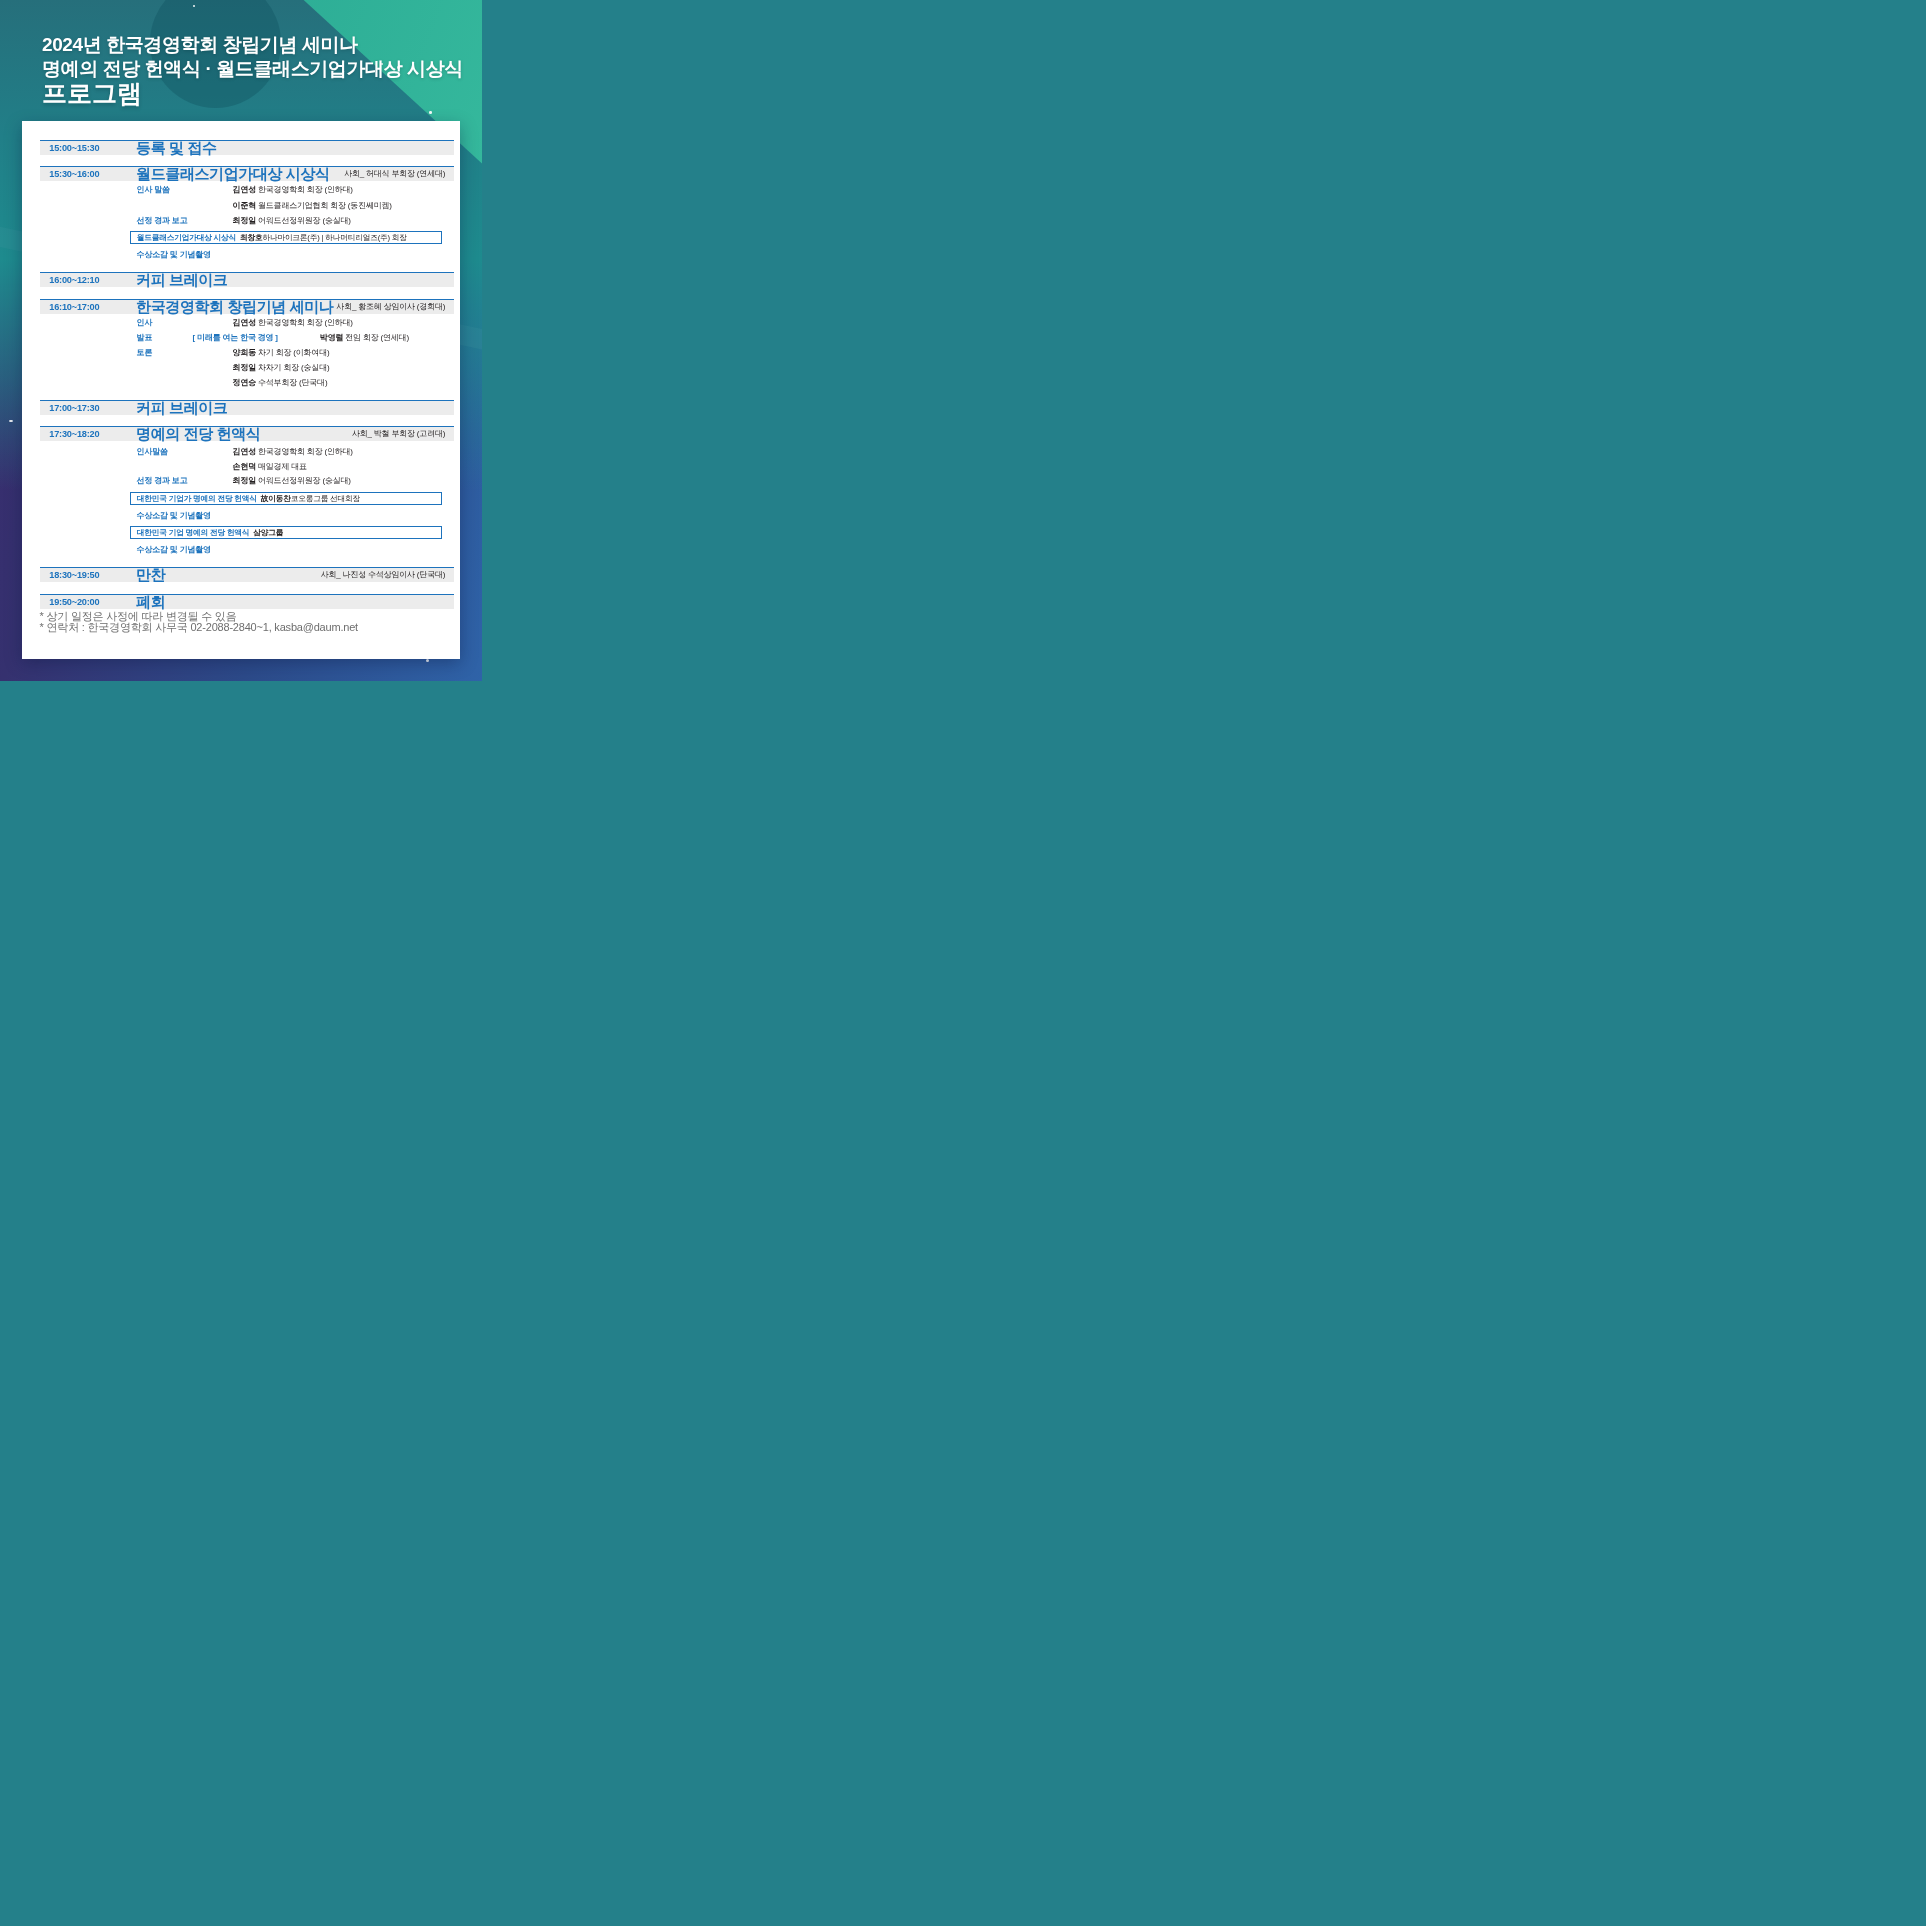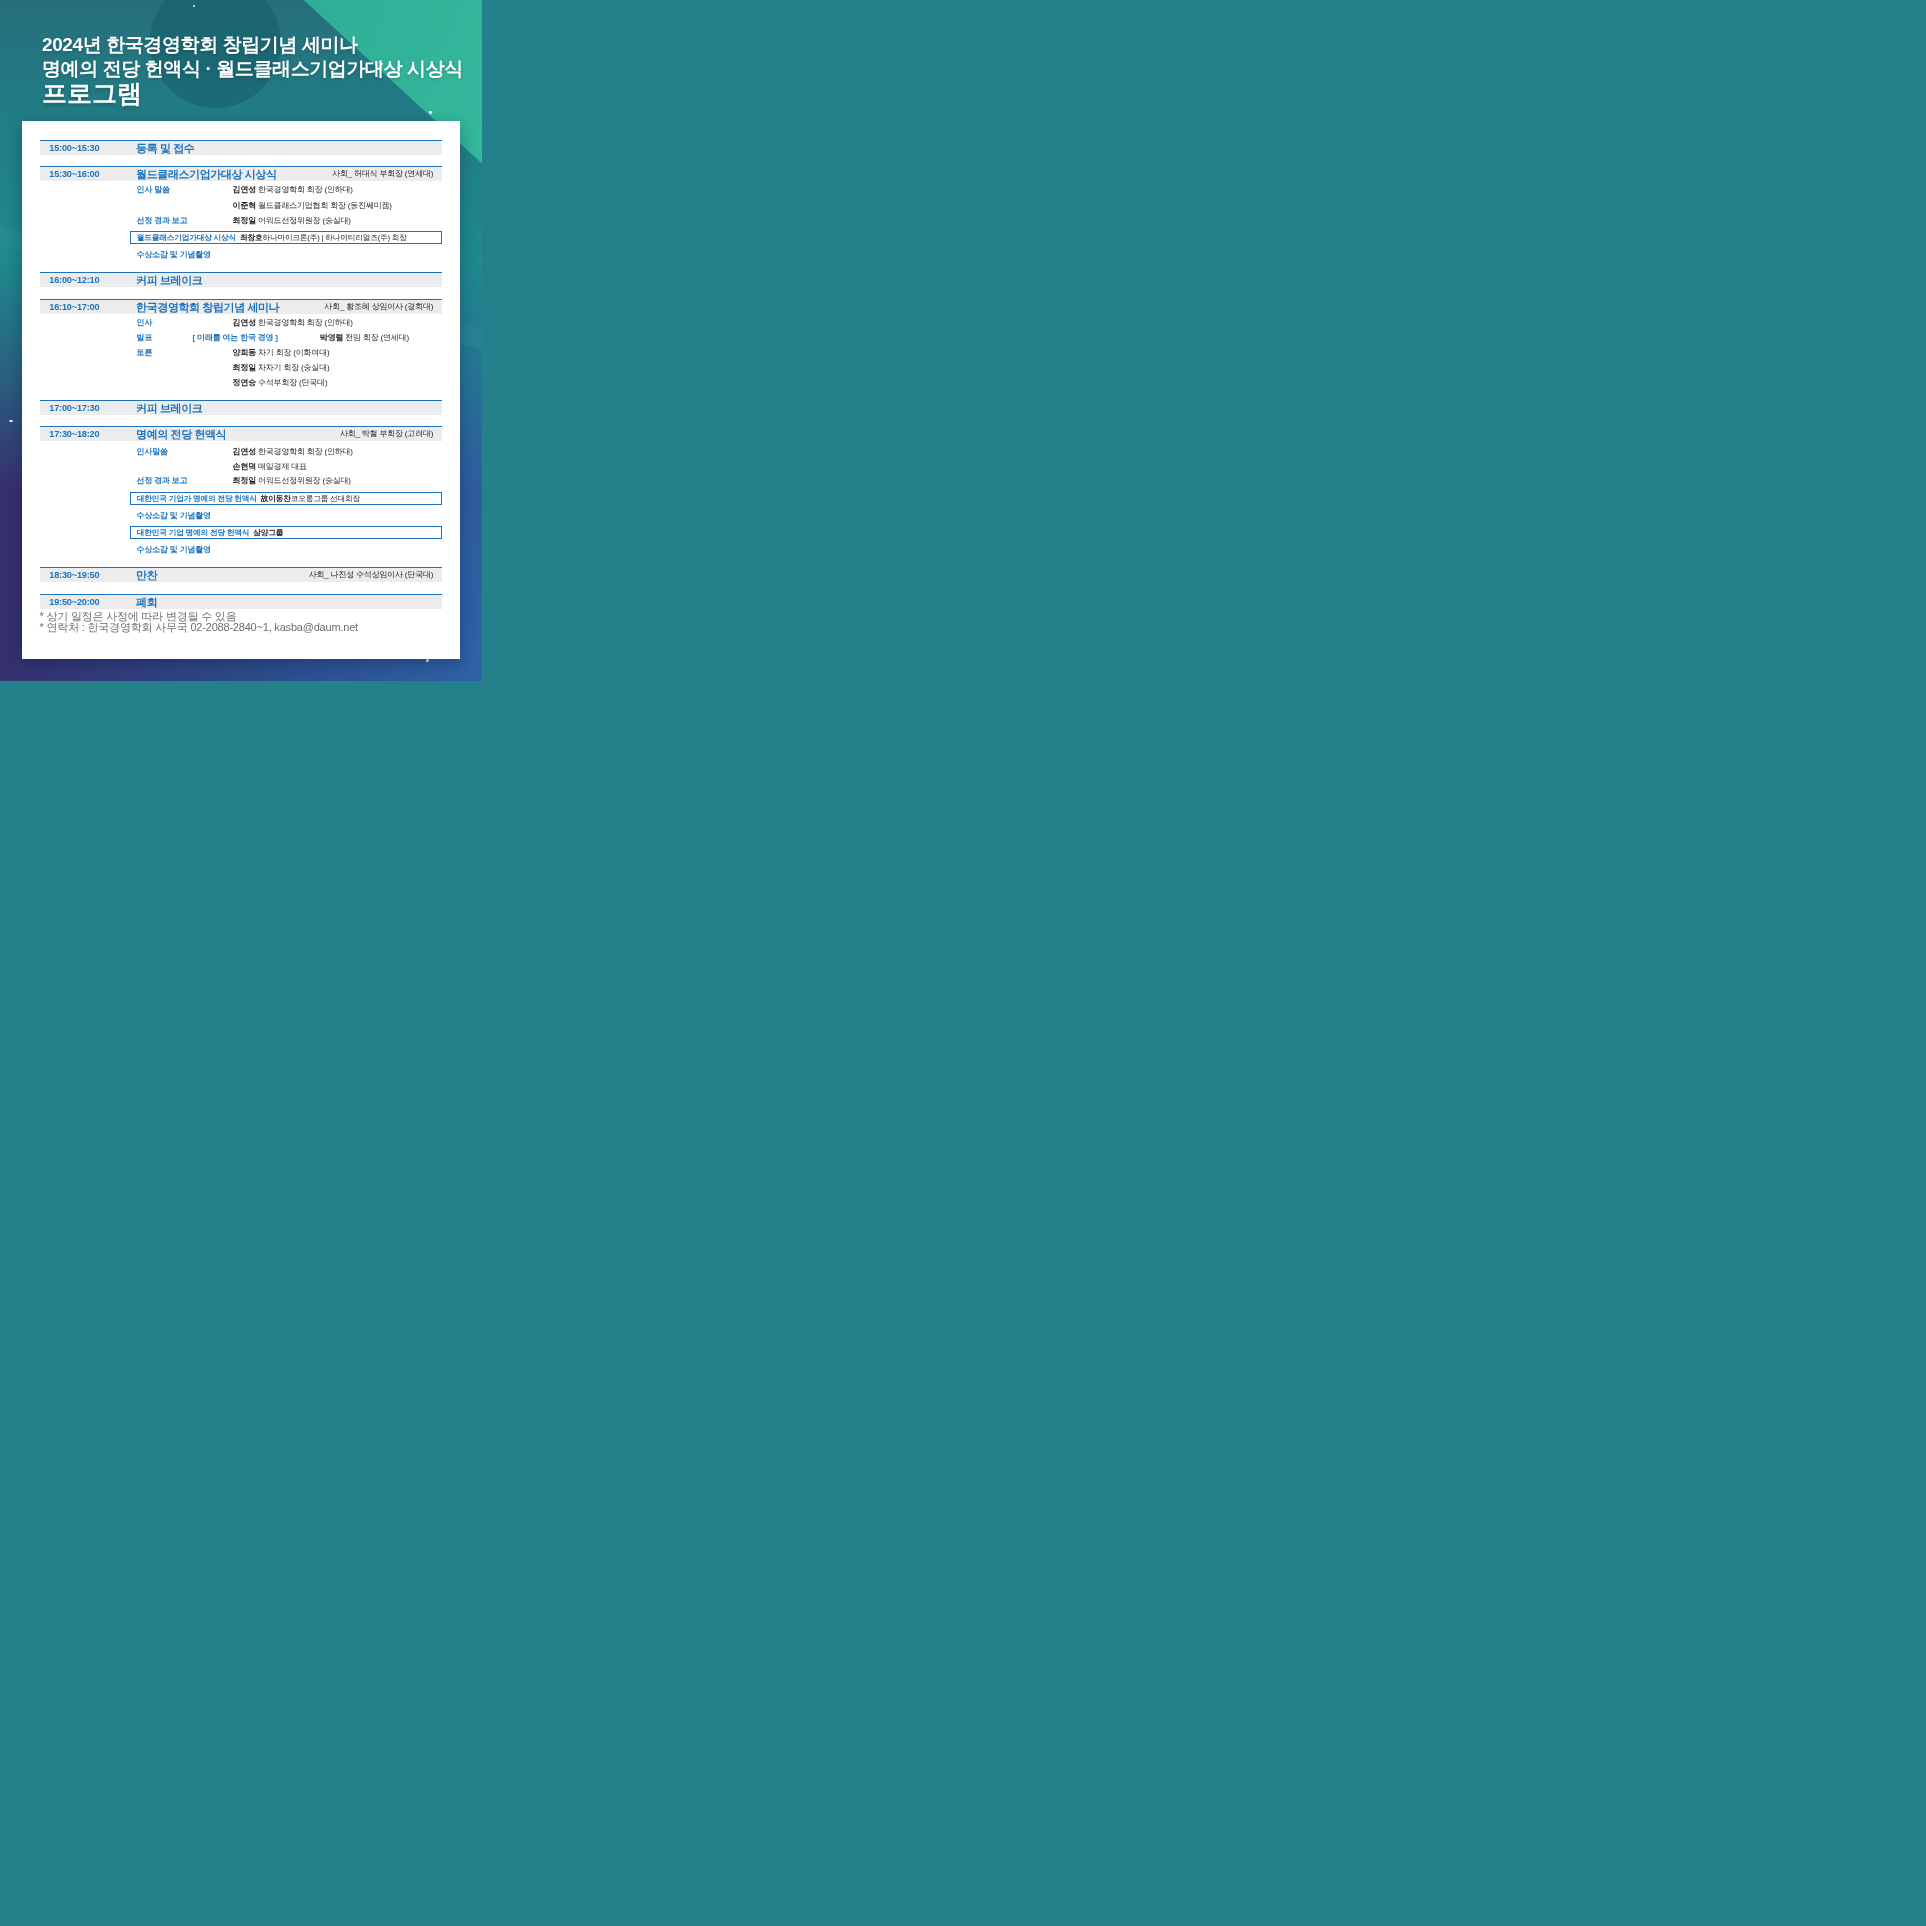--- a/index.html
+++ b/index.html
@@ -31,25 +31,25 @@
   .title1,.title2{position:absolute;left:42px;color:#fff;font-size:19px;font-weight:bold;
     letter-spacing:-0.4px;text-shadow:0 1.2px 3.1px rgba(0,40,45,.28);white-space:nowrap;}
   .title1{top:32px;}
   .title2{top:56px;}
   .ptitle{position:absolute;left:42px;top:77px;color:#fff;font-size:25px;font-weight:900;
     letter-spacing:0px;text-shadow:0 1.5px 3.9px rgba(0,40,45,.3);white-space:nowrap;}
   
   .card{position:absolute;left:21.6px;top:121px;width:438px;height:538px;background:#fff;
     box-shadow:0 5.4px 15.4px rgba(8,20,60,.35);}
   .row{position:absolute;left:18.5px;width:402px;height:14.3px;background:var(--rowbg);
-    border-top:0.8px solid var(--blue);}
+    border-top:0.8px solid var(--blue);padding-left:12px;}
   .row .time{position:absolute;left:9.2px;top:0;height:14.3px;line-height:14.3px;
     color:var(--blue);font-size:9.2px;font-weight:bold;letter-spacing:-0.2px;white-space:nowrap;}
   .row .stitle{position:absolute;left:96px;top:0;height:14px;line-height:14.3px;
-    color:var(--blue);font-size:11px;font-weight:bold;letter-spacing:-0.4px;white-space:nowrap;}
+    color:var(--blue);font-size:15px;font-weight:bold;letter-spacing:-0.4px;white-space:nowrap;}
   .row .host{position:absolute;right:8.9px;top:0;height:14.3px;line-height:14.3px;
     color:var(--ink);font-size:8px;letter-spacing:-0.2px;white-space:nowrap;}
   .row .host b{font-weight:normal;}
   .line{position:absolute;left:0;width:438px;height:10px;line-height:10px;font-size:8px;
     color:var(--ink);letter-spacing:-0.2px;white-space:nowrap;}
   .line .lab{position:absolute;left:115px;color:var(--blue);font-weight:bold;}
   .line .val{position:absolute;left:171px;}
   .line .val b{font-weight:bold;margin-left:40px;}
   .line .bluechunk{color:var(--blue);font-weight:bold;}
   .abox{position:absolute;left:108px;width:312px;height:13px;border:0.8px solid var(--blue);

